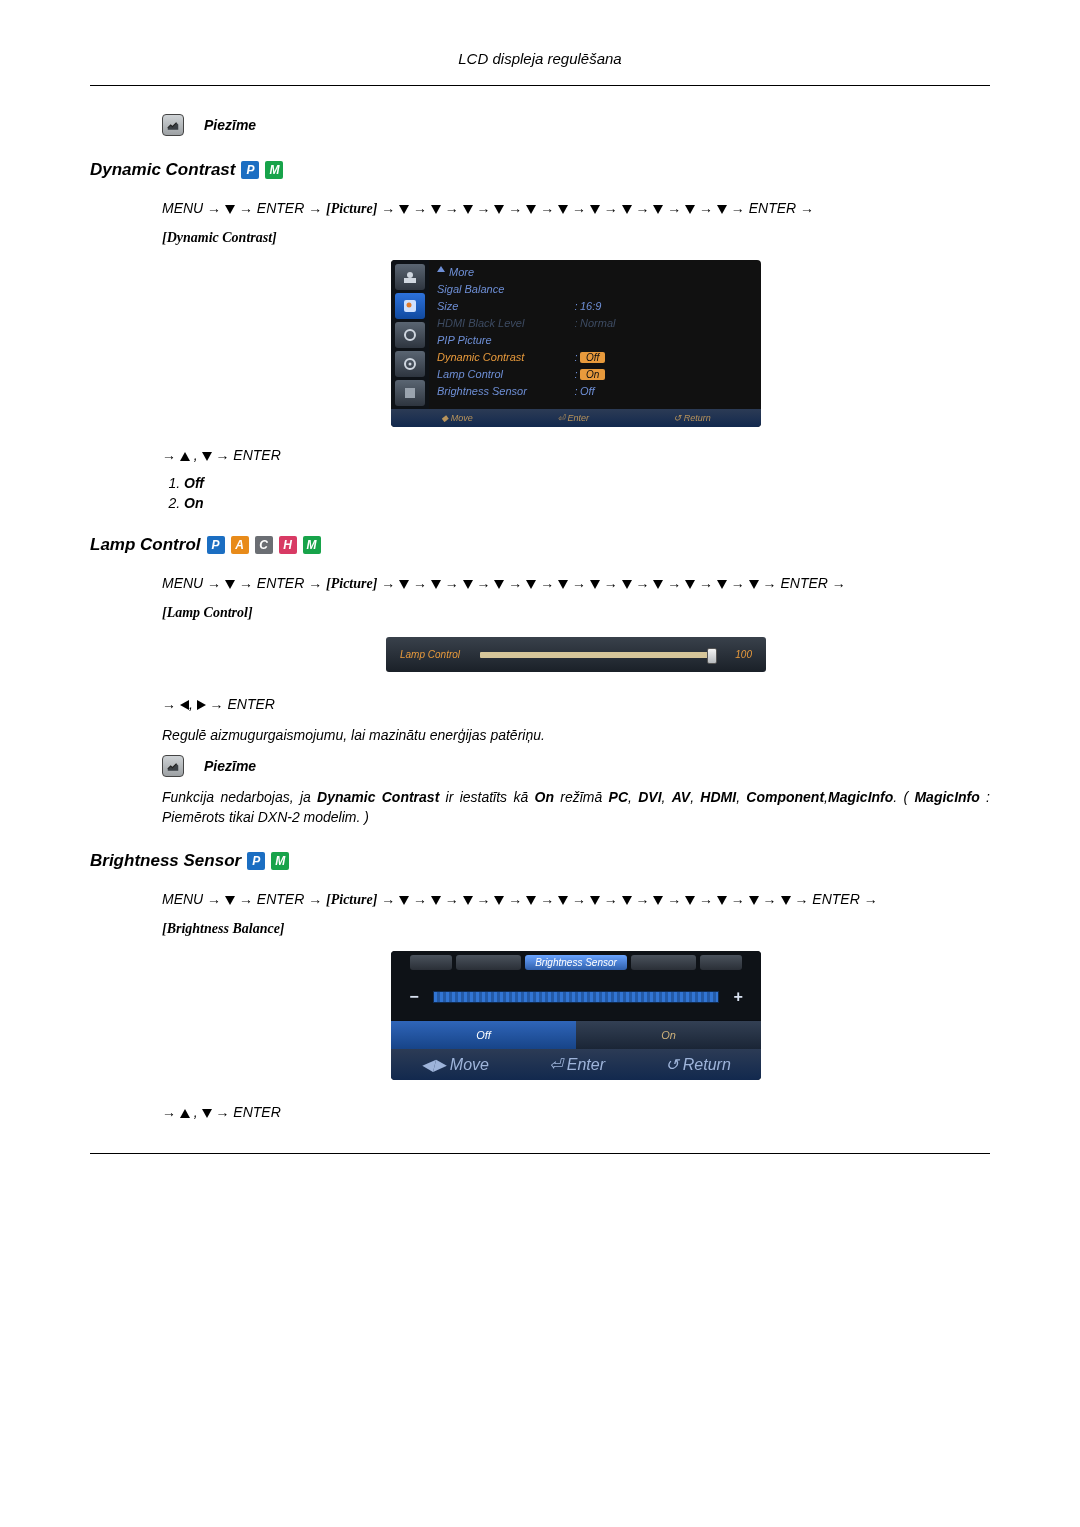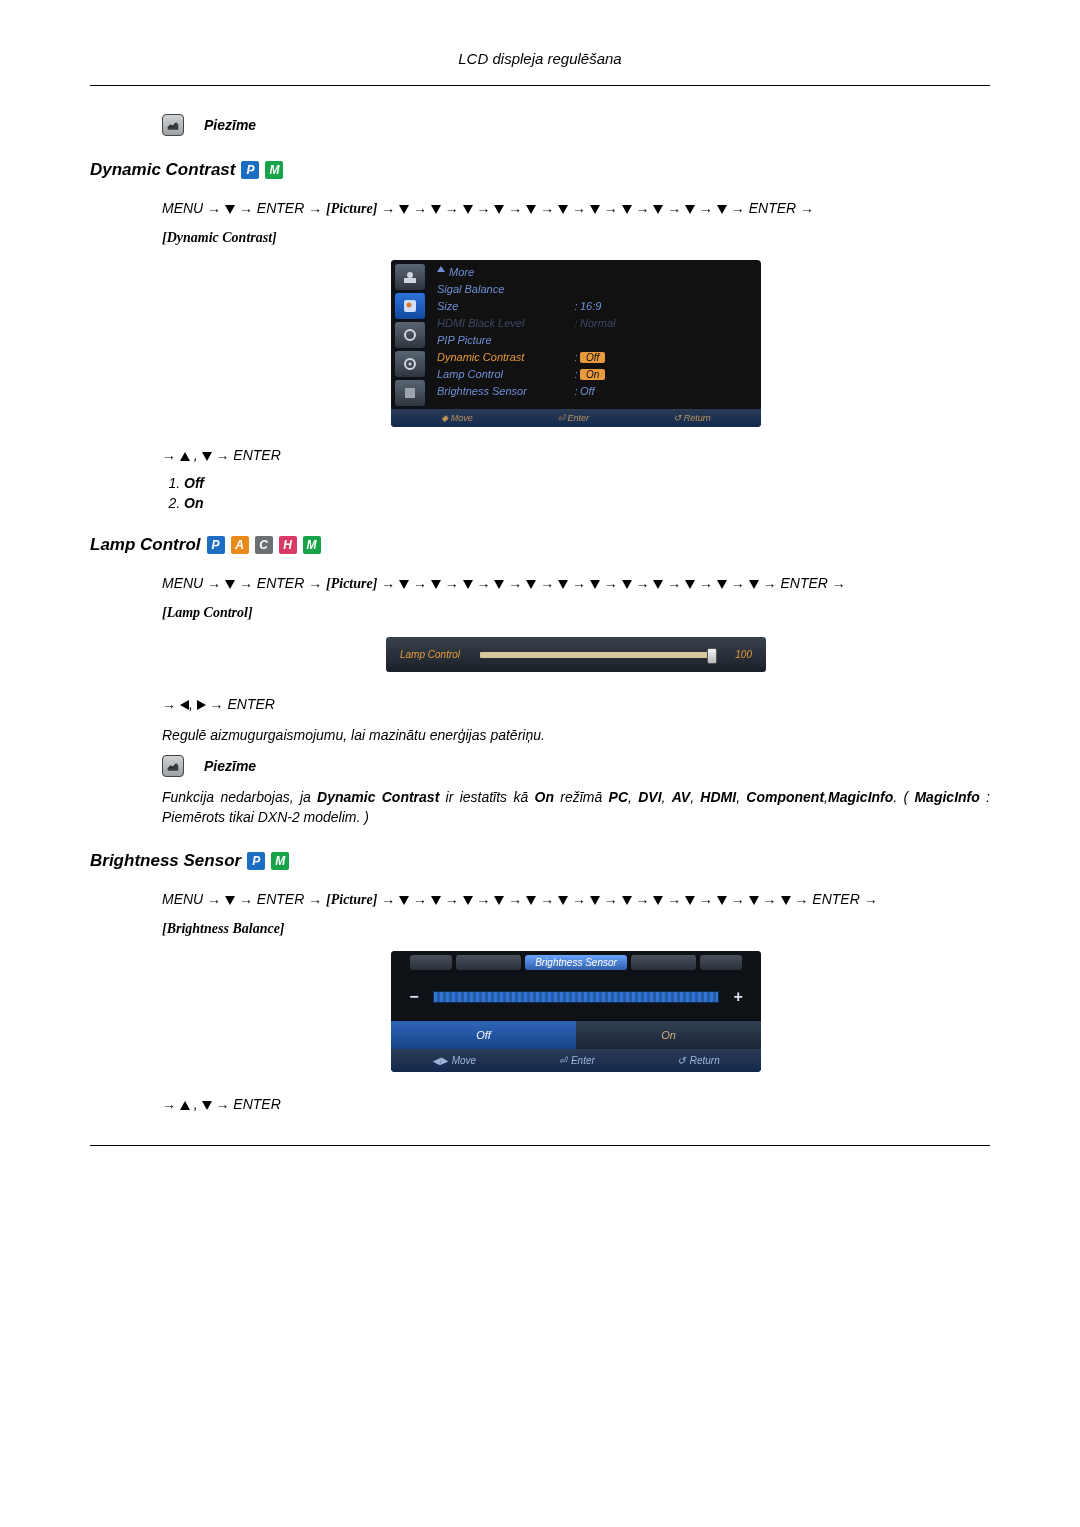--- a/index.html
+++ b/index.html
@@ -274,21 +274,21 @@
     padding: 8px 0;
     background: linear-gradient(#334054, #1a2536);
     color: #ccb07a;
     font-size: 11px;
     border-top: 1px solid #0a0e14;
   }
   .bs-btn.off { background: linear-gradient(#2f65b9, #174488); color: #fff; }
   .bs-foot {
     background: linear-gradient(#2c3b55, #12294e);
     color: #9eb4da;
-    font-size: 10px;
+    font-size: 16px;
     padding: 6px 0;
     display: flex;
     justify-content: space-around;
   }
   .bs-foot .ic {
     display: inline-block;
     margin-right: 4px;
   }
 
   .footer-hr {

